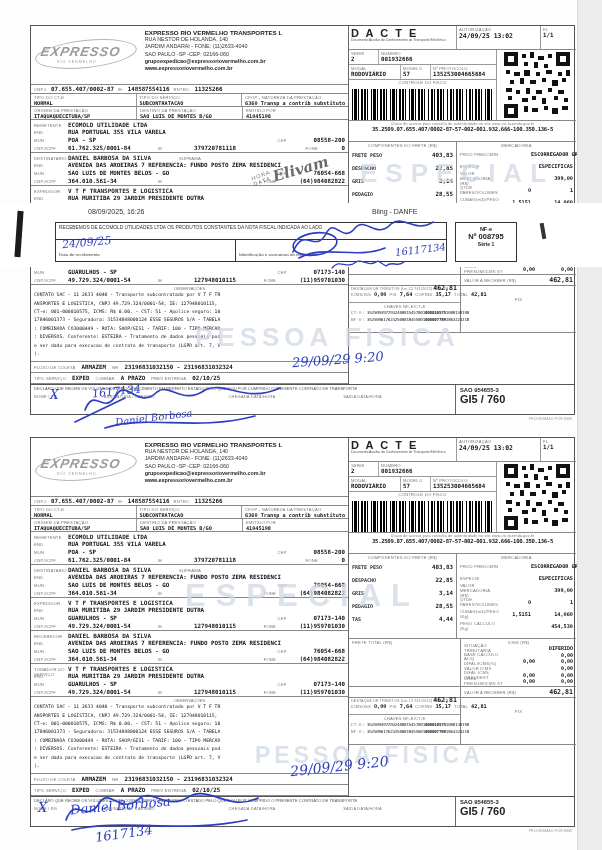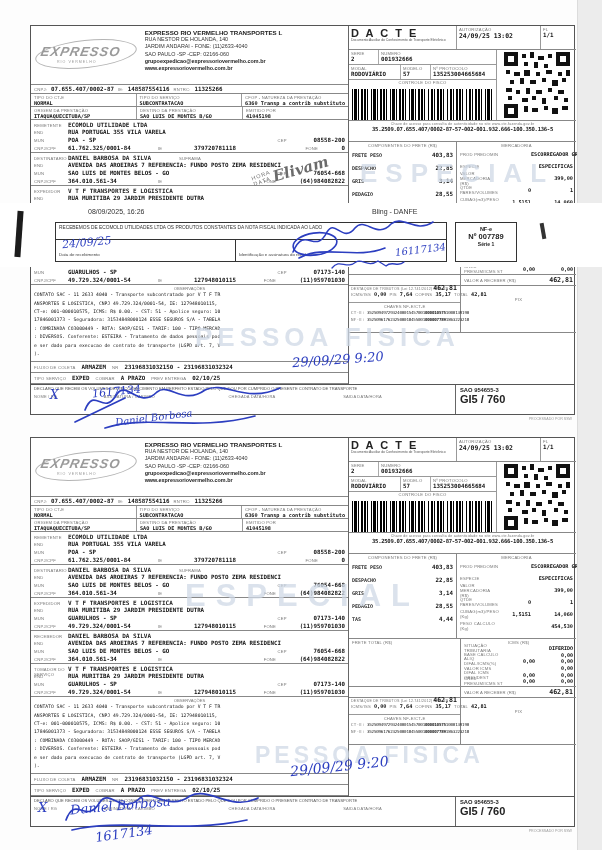--- a/index.html
+++ b/index.html
@@ -1070,21 +1070,21 @@
       <div class="can2a">
         <span class="canlab">Data de recebimento</span>
       </div>
       <div class="can2b">
         <span class="canlab">Identificação e assinatura do recebedor</span>
       </div>
     </div>
   </div>
   <div class="nfebox">
     <div class="nfe1">NF-e</div>
-    <div class="nfe2">Nº 007789</div>
+    <div class="nfe2">Nº 008795</div>
     <div class="nfe3">Série 1</div>
   </div>
 </div>
 
 <div class="hand" style="left:62px;top:236px;font-size:11px;transform:rotate(-5deg);">24/09/25</div>
 <svg class="sig-svg" style="left:285px;top:214px;" width="175" height="48" viewBox="0 0 175 48">
   <g stroke="#2c3ec0" stroke-width="1.6" fill="none" stroke-linecap="round">
     <path d="M8,38 C20,10 30,42 42,18 C50,4 58,30 70,14 C80,2 92,26 106,10 C118,0 130,20 148,8"></path>
     <path d="M14,44 C40,30 70,46 100,34"></path>
     <ellipse cx="30" cy="30" rx="22" ry="11" transform="rotate(-8 30 30)"></ellipse>

